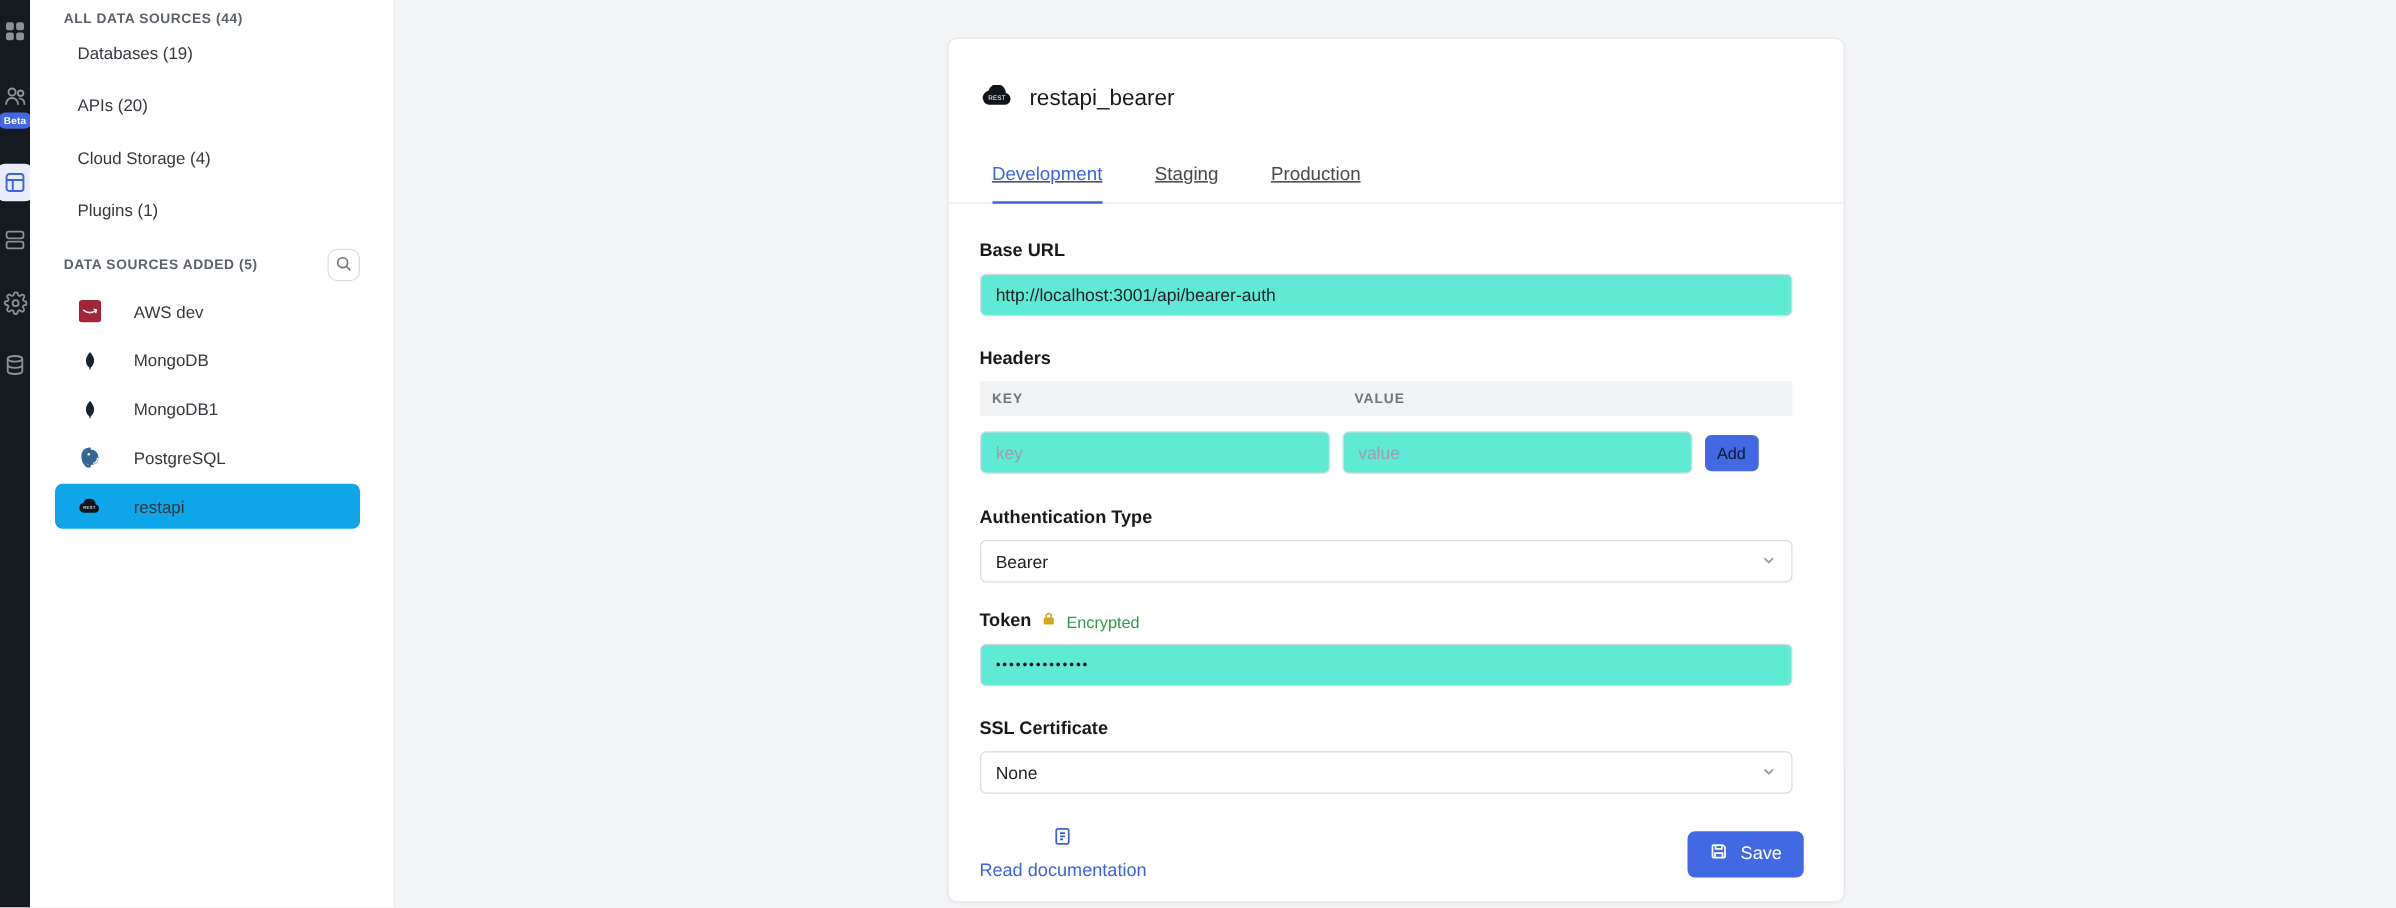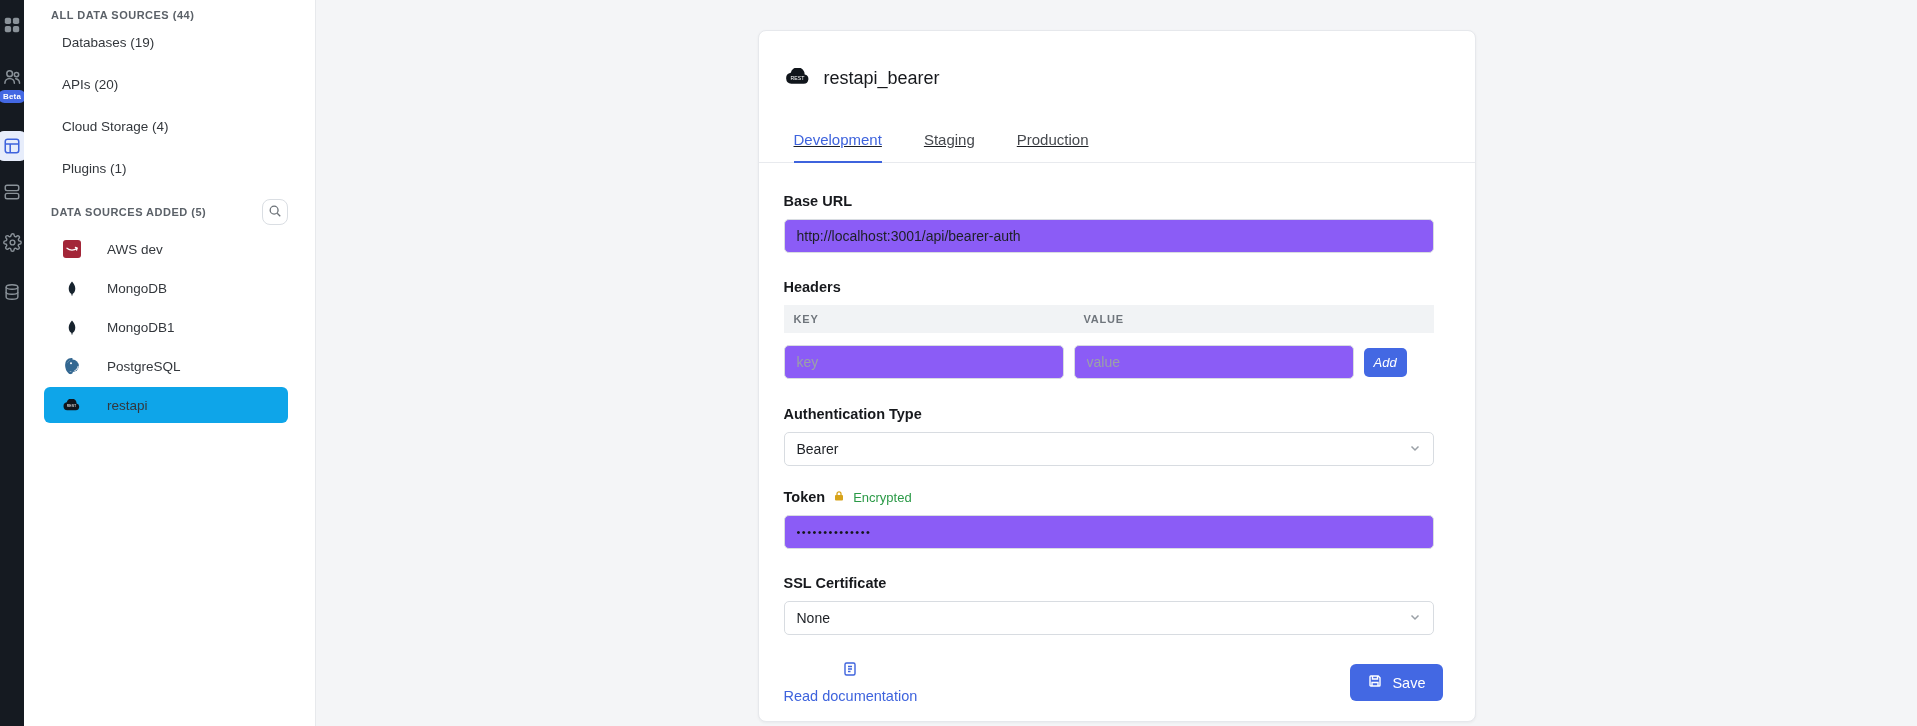--- a/index.html
+++ b/index.html
@@ -81,36 +81,36 @@
     color:#3e63dd; font-weight:500;
     border-bottom:2px solid #3e63dd; margin-bottom:-1px;
   }
 
   .form { padding:30px 41px 0 25px; flex:1; }
   .field-label { font-size:14.5px; font-weight:700; color:#17191d; margin-bottom:10px; }
   .group { margin-bottom:26px; }
 
   .text-input {
     width:100%; height:34px; border:1px solid #d8dce1; border-radius:5px;
-    padding:0 12px; font-size:14px; color:#1d2025; background:#8b5cf6;
+    padding:0 12px; font-size:14px; color:#1d2025; background:#5eead4;
     font-family:inherit; outline:none;
   }
   .text-input::placeholder { color:#9ba1a8; }
 
   .hdr-table-head {
     display:flex; align-items:center; height:28px; background:#f1f3f5;
     margin-bottom:12px;
   }
   .hdr-col { font-size:11px; font-weight:700; color:#6f757c; letter-spacing:.8px; padding-left:10px; }
   .hdr-col.key { width:290px; }
   .hdr-row { display:flex; align-items:center; gap:10px; }
   .kv-input { width:280px; }
   .add-btn {
-    height:29px; padding:4px 10px; background:#4368e3; color:#ffffff;
-    border:none; border-radius:5px; font-size:13px; font-family:inherit; cursor:pointer;font-style:italic;
+    height:29px; padding:4px 10px; background:#4368e3; color:#0f172a;
+    border:none; border-radius:5px; font-size:13px; font-family:inherit; cursor:pointer;
   }
 
   .select {
     height:34px; border:1px solid #d8dce1; border-radius:5px; background:#fff;
     display:flex; align-items:center; justify-content:space-between;
     padding:0 12px; font-size:14px; color:#1d2025; cursor:pointer;
   }
   .auth-group { margin-bottom:22px; }
 
   .token-label-row { display:flex; align-items:center; gap:8px; margin-bottom:9px; }

